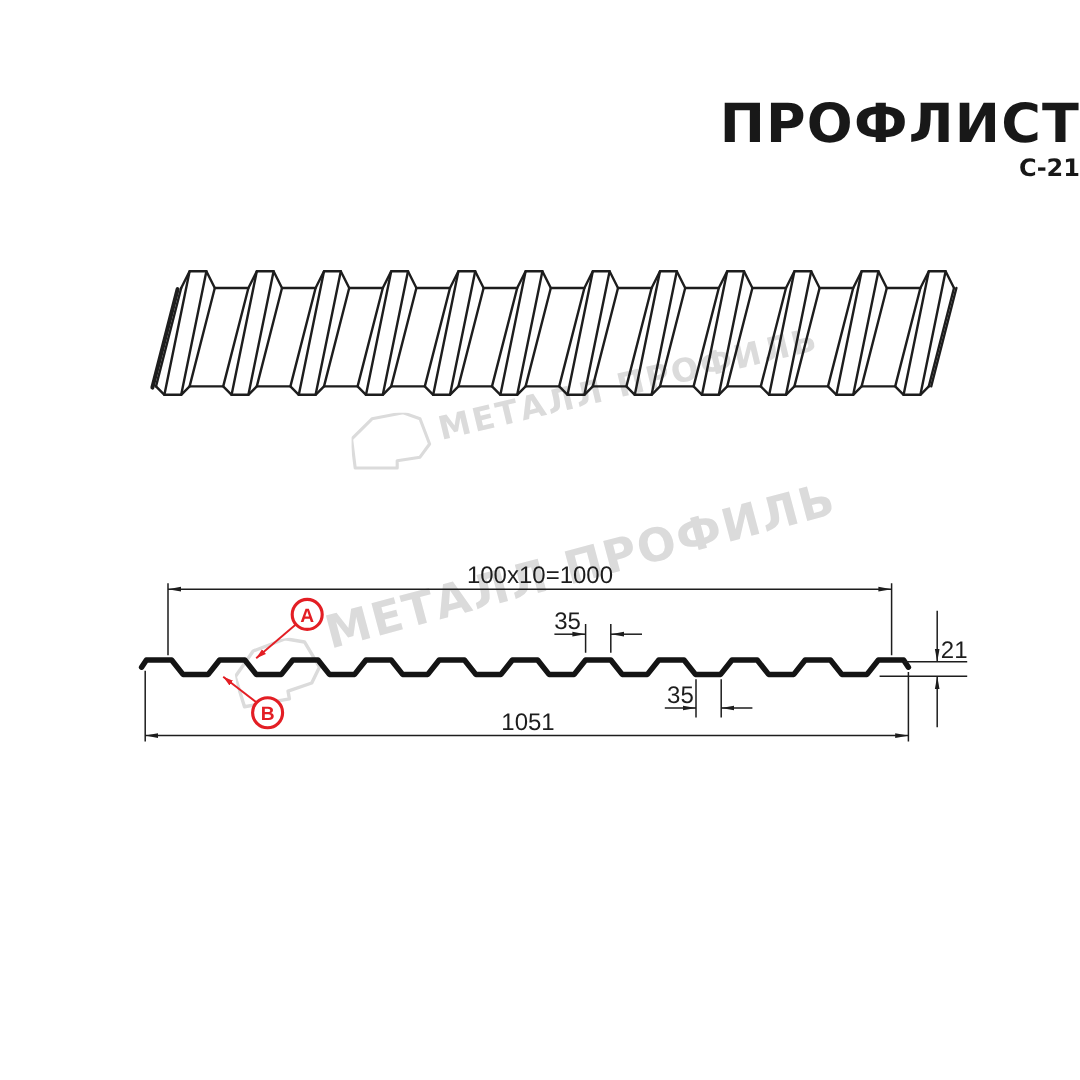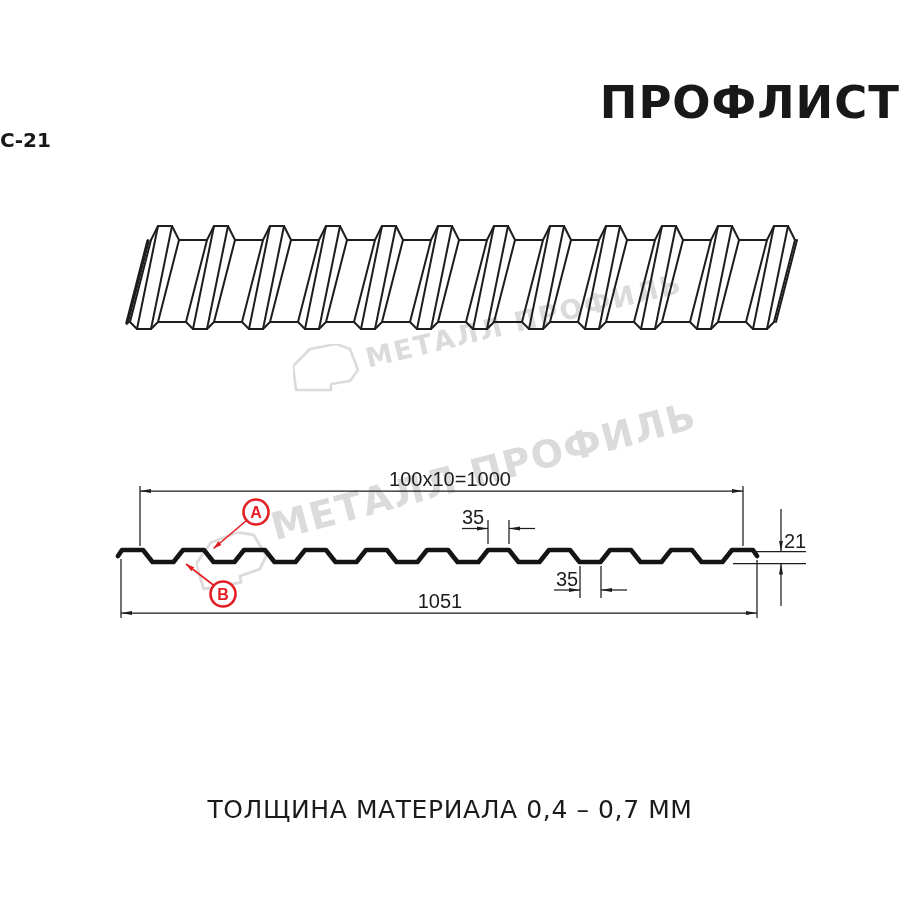--- a/index.html
+++ b/index.html
@@ -1,21 +1,21 @@
 <!DOCTYPE html>
 <html><head>
 <meta charset="utf-8">
 <style>
   html,body{margin:0;padding:0;background:#fff;}
   .page{position:relative;width:900px;height:900px;background:#ffffff;overflow:hidden;
         font-family:"Liberation Sans",sans-serif;color:#1d1d1d;}
   .title{position:absolute;top:76px;left:0;width:900px;text-align:right;
          font-family:"DejaVu Sans","Liberation Sans",sans-serif;
          font-size:45px;font-weight:800;letter-spacing:1px;color:#181818;}
-  .subtitle{position:absolute;top:128px;left:0;width:900px;text-align:left;
+  .subtitle{position:absolute;top:128px;left:0;width:900px;text-align:right;
          font-family:"DejaVu Sans","Liberation Sans",sans-serif;
          font-size:20px;font-weight:600;color:#181818;}
   .footer-note{position:absolute;top:795px;left:0;width:900px;text-align:center;
          font-family:"DejaVu Sans","Liberation Sans",sans-serif;
          font-size:25px;font-weight:500;letter-spacing:0.6px;color:#1b1b1b;}
   .wm-text{position:absolute;font-family:"DejaVu Sans","Liberation Sans",sans-serif;
          font-weight:700;color:#dbdbdb;white-space:nowrap;transform-origin:0 50%;z-index:1;}
   .wm-text-1{left:366px;top:343px;font-size:27px;letter-spacing:2px;transform:rotate(-13.5deg);}
   .wm-text-2{left:272px;top:506px;font-size:38px;letter-spacing:1.5px;transform:rotate(-15deg);}
   .wm-logo{position:absolute;z-index:1;}
@@ -95,14 +95,13 @@
     <g>
       <line x1="246.5" y1="520.5" x2="213.5" y2="548.5" stroke="#e31e24" stroke-width="1.6" marker-end="url(#ahr)"></line>
       <circle cx="256" cy="512" r="12.5" fill="#ffffff" stroke="#e31e24" stroke-width="2.6"></circle>
       <text class="callout-text" x="256" y="518" text-anchor="middle">A</text>
       <line x1="214" y1="585.5" x2="186" y2="564" stroke="#e31e24" stroke-width="1.6" marker-end="url(#ahr)"></line>
       <circle cx="223" cy="594" r="12.5" fill="#ffffff" stroke="#e31e24" stroke-width="2.6"></circle>
       <text class="callout-text" x="223" y="600" text-anchor="middle">B</text>
     </g>
   </svg>
 
-  <div class="footer-note">ТОЛЩИНА МАТЕРИАЛА 0,4 – 0,7 ММ</div>
 </div>
 
 </body></html>

